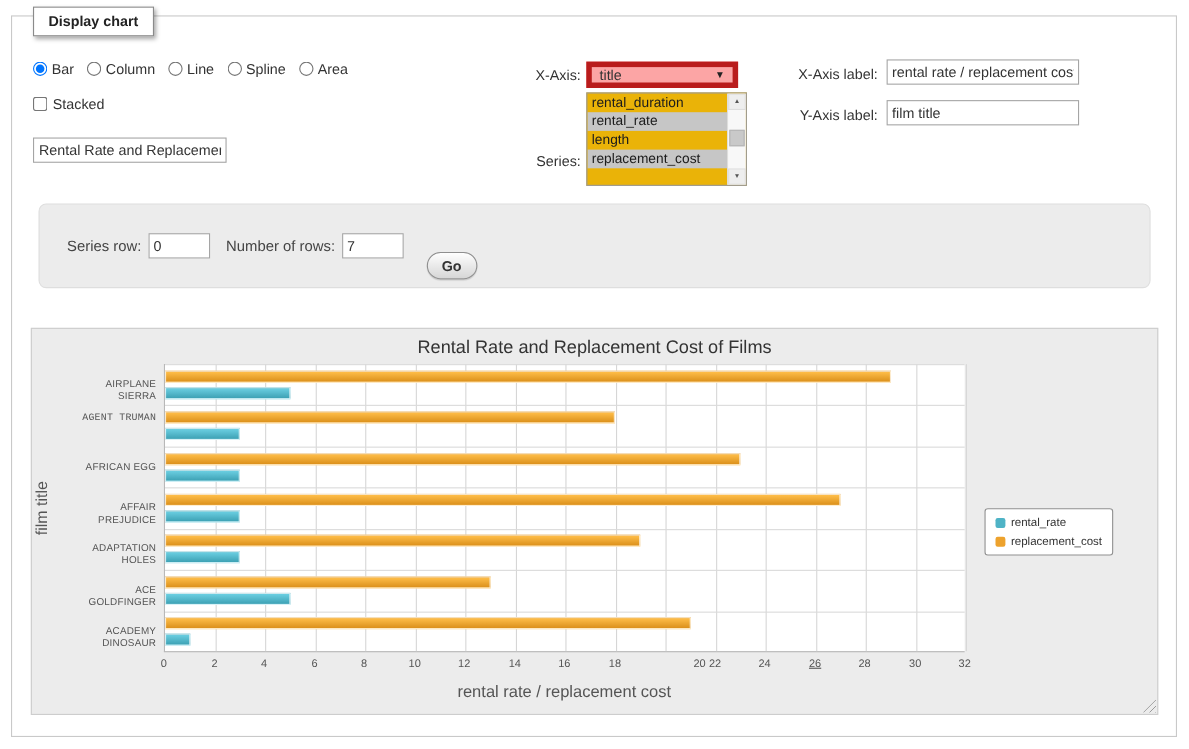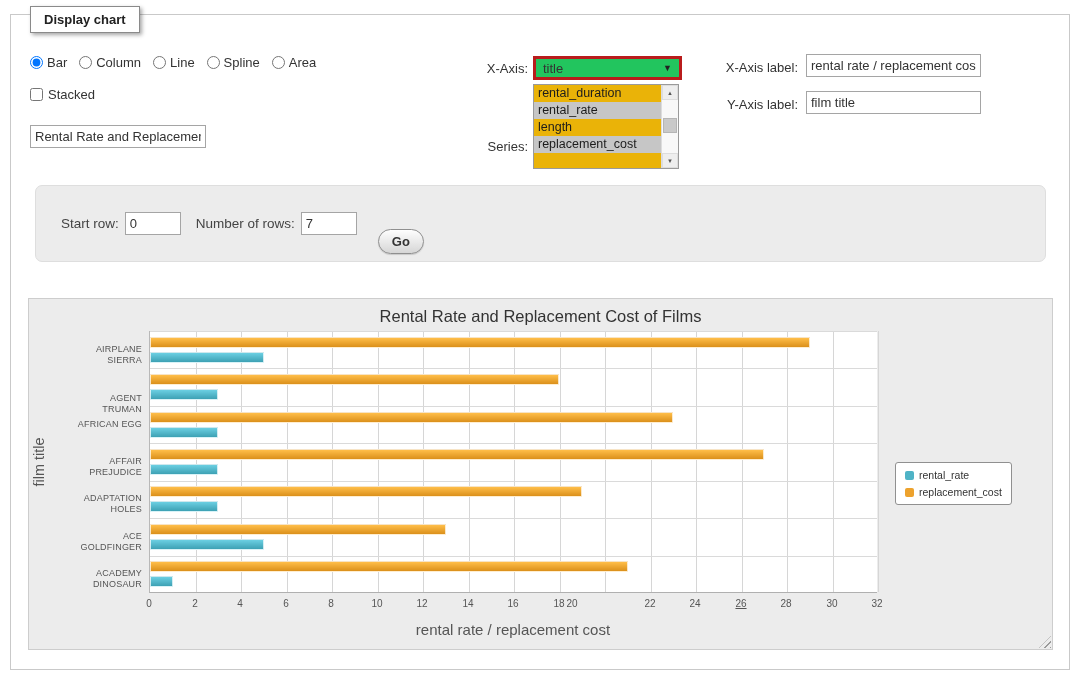--- a/index.html
+++ b/index.html
@@ -24,22 +24,22 @@
   input[type="text"] { border: 1px solid #a5a5a5; font-family: "Liberation Sans", sans-serif;
     font-size: 13px; color: #333; padding: 2px 4px; height: 23px; background: #fff; }
   .title-input { left: 30px; top: 125px; width: 176px; }
 
   .form-label { font-size: 13px; color: #333; text-align: right; line-height: 16px; }
   .lbl-xaxis  { left: 438px; top: 61px;  width: 90px; }
   .lbl-series { left: 438px; top: 139px; width: 90px; }
   .lbl-xlabel { left: 690px; top: 60px;  width: 108px; text-align: right; }
   .lbl-ylabel { left: 690px; top: 97px;  width: 108px; }
 
-  .select-x { left: 533px; top: 56px; width: 149px; height: 24px; border: 3px solid #b91c1c;
-    background: #22c55e; display: flex; align-items: center; padding: 0 7px; font-size: 13px; }
+  .select-x { left: 533px; top: 56px; width: 138px; height: 24px; border: 5px solid #b91c1c;
+    background: #fca5a5; display: flex; align-items: center; padding: 0 7px; font-size: 13px; }
   .select-x .arrow { margin-left: auto; font-size: 9px; color: #222; }
 
   .listbox { left: 533px; top: 84px; width: 146px; height: 85px; border: 1px solid #9a9a9a;
     background: #eab308; display: flex; overflow: hidden; }
   .lb-items { flex: 1; overflow: hidden; }
   .lb-item { height: 17px; line-height: 17px; padding: 0 4px; font-size: 12.5px;
     white-space: nowrap; color: #1c1c1c; }
   .lb-item.sel { background: #c6c6c6; }
   .sb { width: 17px; background: #f4f4f4; border-left: 1px solid #dcdcdc; display: flex; flex-direction: column; }
   .sb-btn { height: 15px; background: #eee; color: #555; font-size: 6px; line-height: 15px;
@@ -149,21 +149,21 @@
   </div>
 </div>
 
 <div class="abs form-label lbl-xlabel">X-Axis label:</div>
 <input class="abs input-xlabel" type="text" value="rental rate / replacement cost" style="">
 
 <div class="abs form-label lbl-ylabel">Y-Axis label:</div>
 <input class="abs input-ylabel" type="text" value="film title" style="">
 
 <div class="abs rows-panel">
-  <span class="lbl">Start row:</span>
+  <span class="lbl">Series row:</span>
   <input type="text" value="0" style="">
   <span class="lbl gap1">Number of rows:</span>
   <input type="text" value="7" style="">
   <button class="go-btn">Go</button>
 </div>
 
 <div class="abs chart-container">
   <div class="chart-title">Rental Rate and Replacement Cost of Films</div>
   <div class="y-axis-title">film title</div>
   <div class="plot">
@@ -220,27 +220,27 @@
 <div class="xtick" style="left: 105px;">0</div>
     <div class="xtick" style="left: 151px;">2</div>
     <div class="xtick" style="left: 196px;">4</div>
     <div class="xtick" style="left: 242px;">6</div>
     <div class="xtick" style="left: 287px;">8</div>
     <div class="xtick" style="left: 333px;">10</div>
     <div class="xtick" style="left: 378px;">12</div>
     <div class="xtick" style="left: 424px;">14</div>
     <div class="xtick" style="left: 469px;">16</div>
     <div class="xtick" style="left: 515px;">18</div>
-    <div class="xtick" style="left: 528px;">20</div>
+    <div class="xtick" style="left: 592px;">20</div>
     <div class="xtick" style="left: 606px;">22</div>
     <div class="xtick" style="left: 651px;">24</div>
     <div class="xtick" style="left: 697px; text-decoration: underline;">26</div>
     <div class="xtick" style="left: 742px;">28</div>
     <div class="xtick" style="left: 788px;">30</div>
     <div class="xtick" style="left: 833px;">32</div>
     <div class="catlabel" style="top: 44.7143px;">AIRPLANE SIERRA</div>
-    <div class="catlabel" style="top: 94px;">AGENT TRUMAN</div>
+    <div class="catlabel" style="top: 76px; font-family: Liberation Mono, monospace;">AGENT TRUMAN</div>
     <div class="catlabel" style="top: 119.571px;">AFRICAN EGG</div>
     <div class="catlabel" style="top: 157px;">AFFAIR PREJUDICE</div>
     <div class="catlabel" style="top: 194.429px;">ADAPTATION HOLES</div>
     <div class="catlabel" style="top: 231.857px;">ACE GOLDFINGER</div>
     <div class="catlabel" style="top: 269.286px;">ACADEMY DINOSAUR</div>
   </div>
 
 </body></html>

